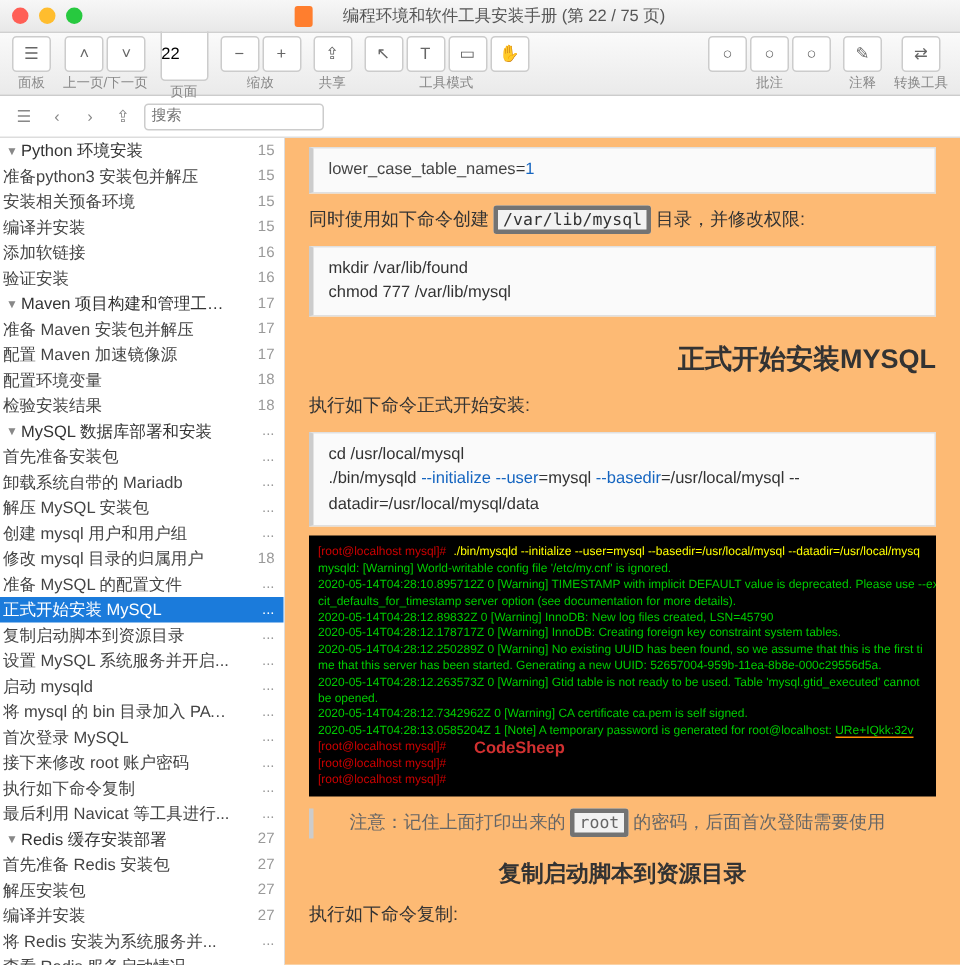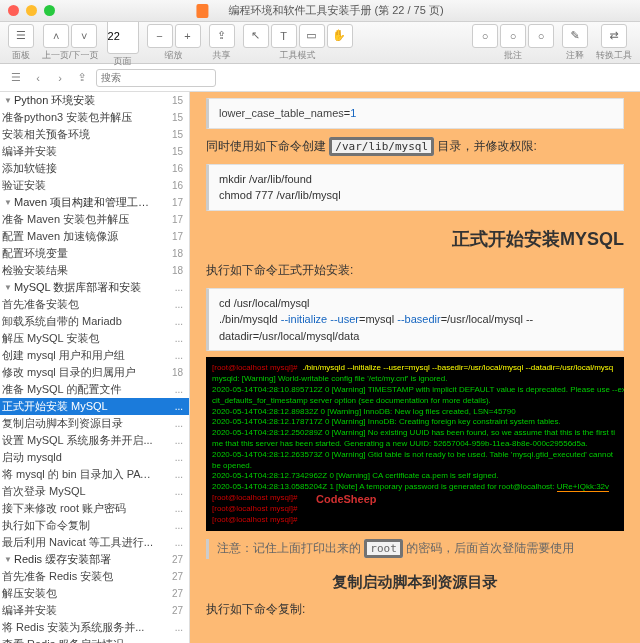--- a/index.html
+++ b/index.html
@@ -291,21 +291,21 @@
 <span class="term-green">2020-05-14T04:28:12.178717Z 0 [Warning] InnoDB: Creating foreign key constraint system tables.</span>
 <span class="term-green">2020-05-14T04:28:12.250289Z 0 [Warning] No existing UUID has been found, so we assume that this is the first ti</span>
 <span class="term-green">me that this server has been started. Generating a new UUID: 52657004-959b-11ea-8b8e-000c29556d5a.</span>
 <span class="term-green">2020-05-14T04:28:12.263573Z 0 [Warning] Gtid table is not ready to be used. Table 'mysql.gtid_executed' cannot</span>
 <span class="term-green">be opened.</span>
 <span class="term-green">2020-05-14T04:28:12.7342962Z 0 [Warning] CA certificate ca.pem is self signed.</span>
 <span class="term-green">2020-05-14T04:28:13.0585204Z 1 [Note] A temporary password is generated for root@localhost: </span><span class="term-green underline-o">URe+IQkk:32v</span>
 <span class="term-prompt">[root@localhost mysql]#</span>
 <span class="term-prompt">[root@localhost mysql]#</span>
 <span class="term-prompt">[root@localhost mysql]#</span><span class="watermark">CodeSheep</span></div>
-    <p class="para" style="border-left:3px solid #ccc;padding-left:8px;color:#666">
+    <p class="para" style="border-left:3px solid #ccc;padding-left:24px;color:#666">
       <span>注意：记住上面打印出来的</span>
       <span class="inline-code">root</span>
       <span>的密码，后面首次登陆需要使用</span>
     </p>
     <h3>复制启动脚本到资源目录</h3>
     <p class="para">执行如下命令复制:</p>
 
   </div>
 </div>
 

